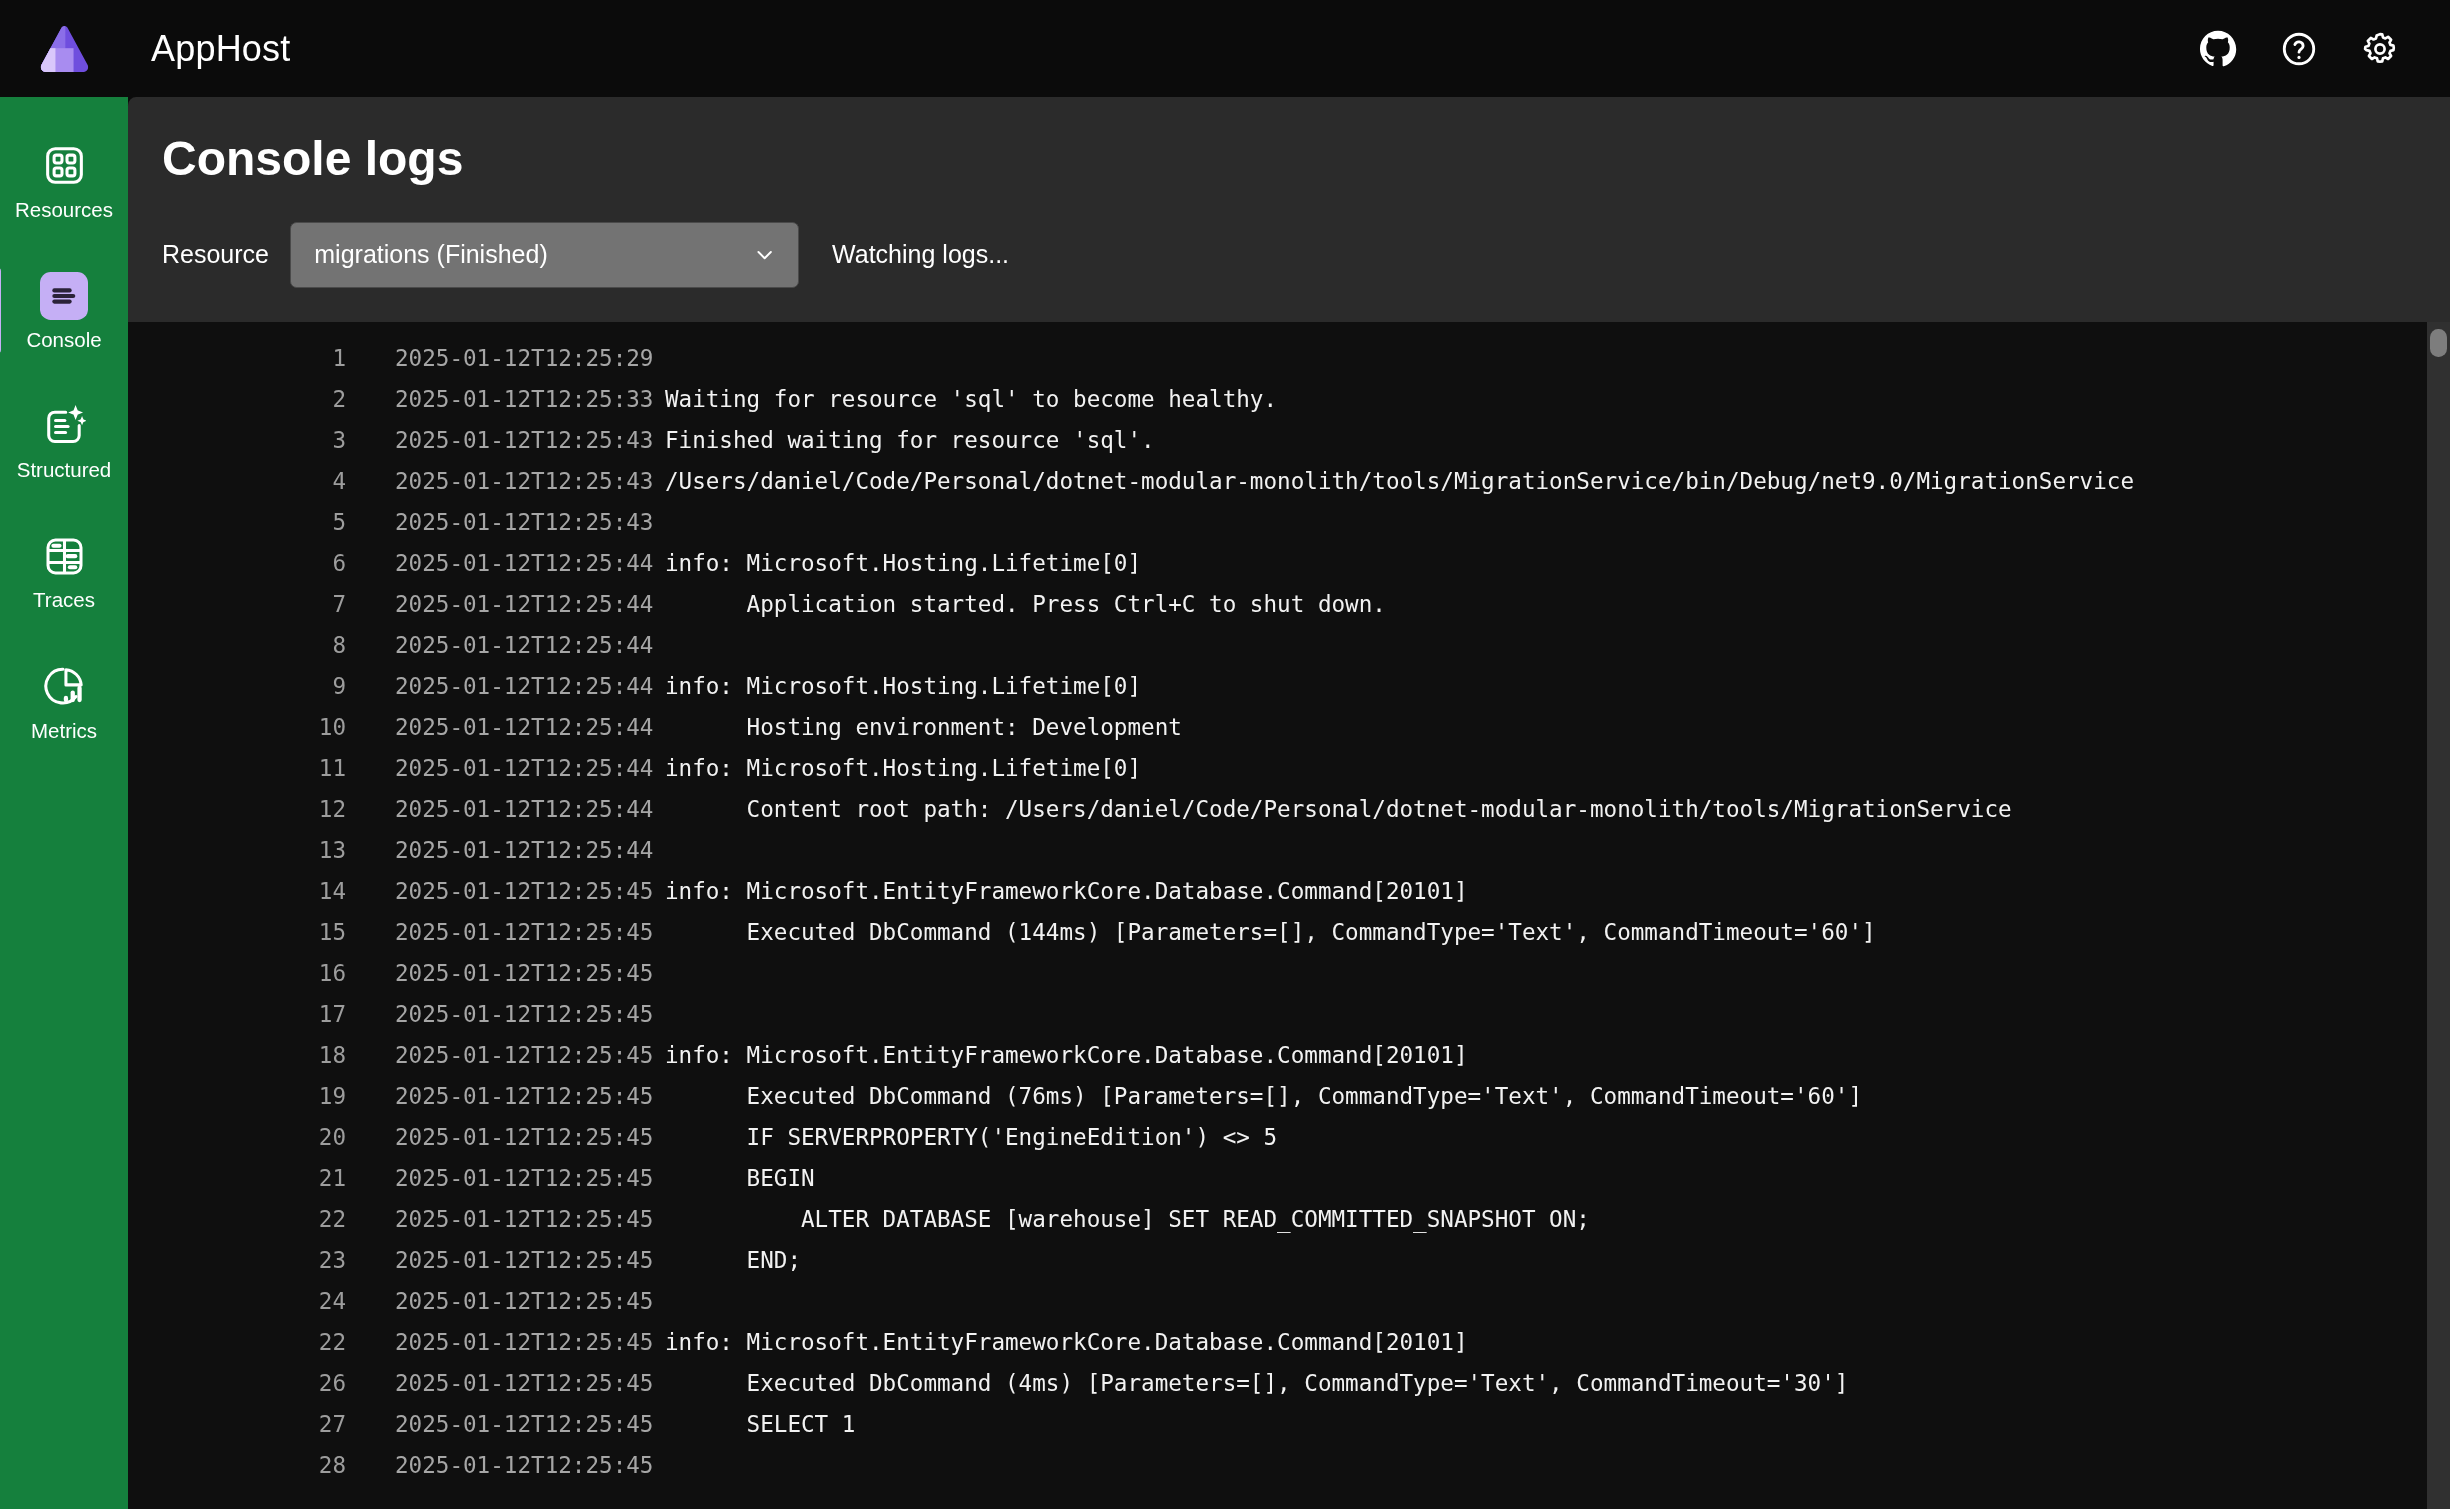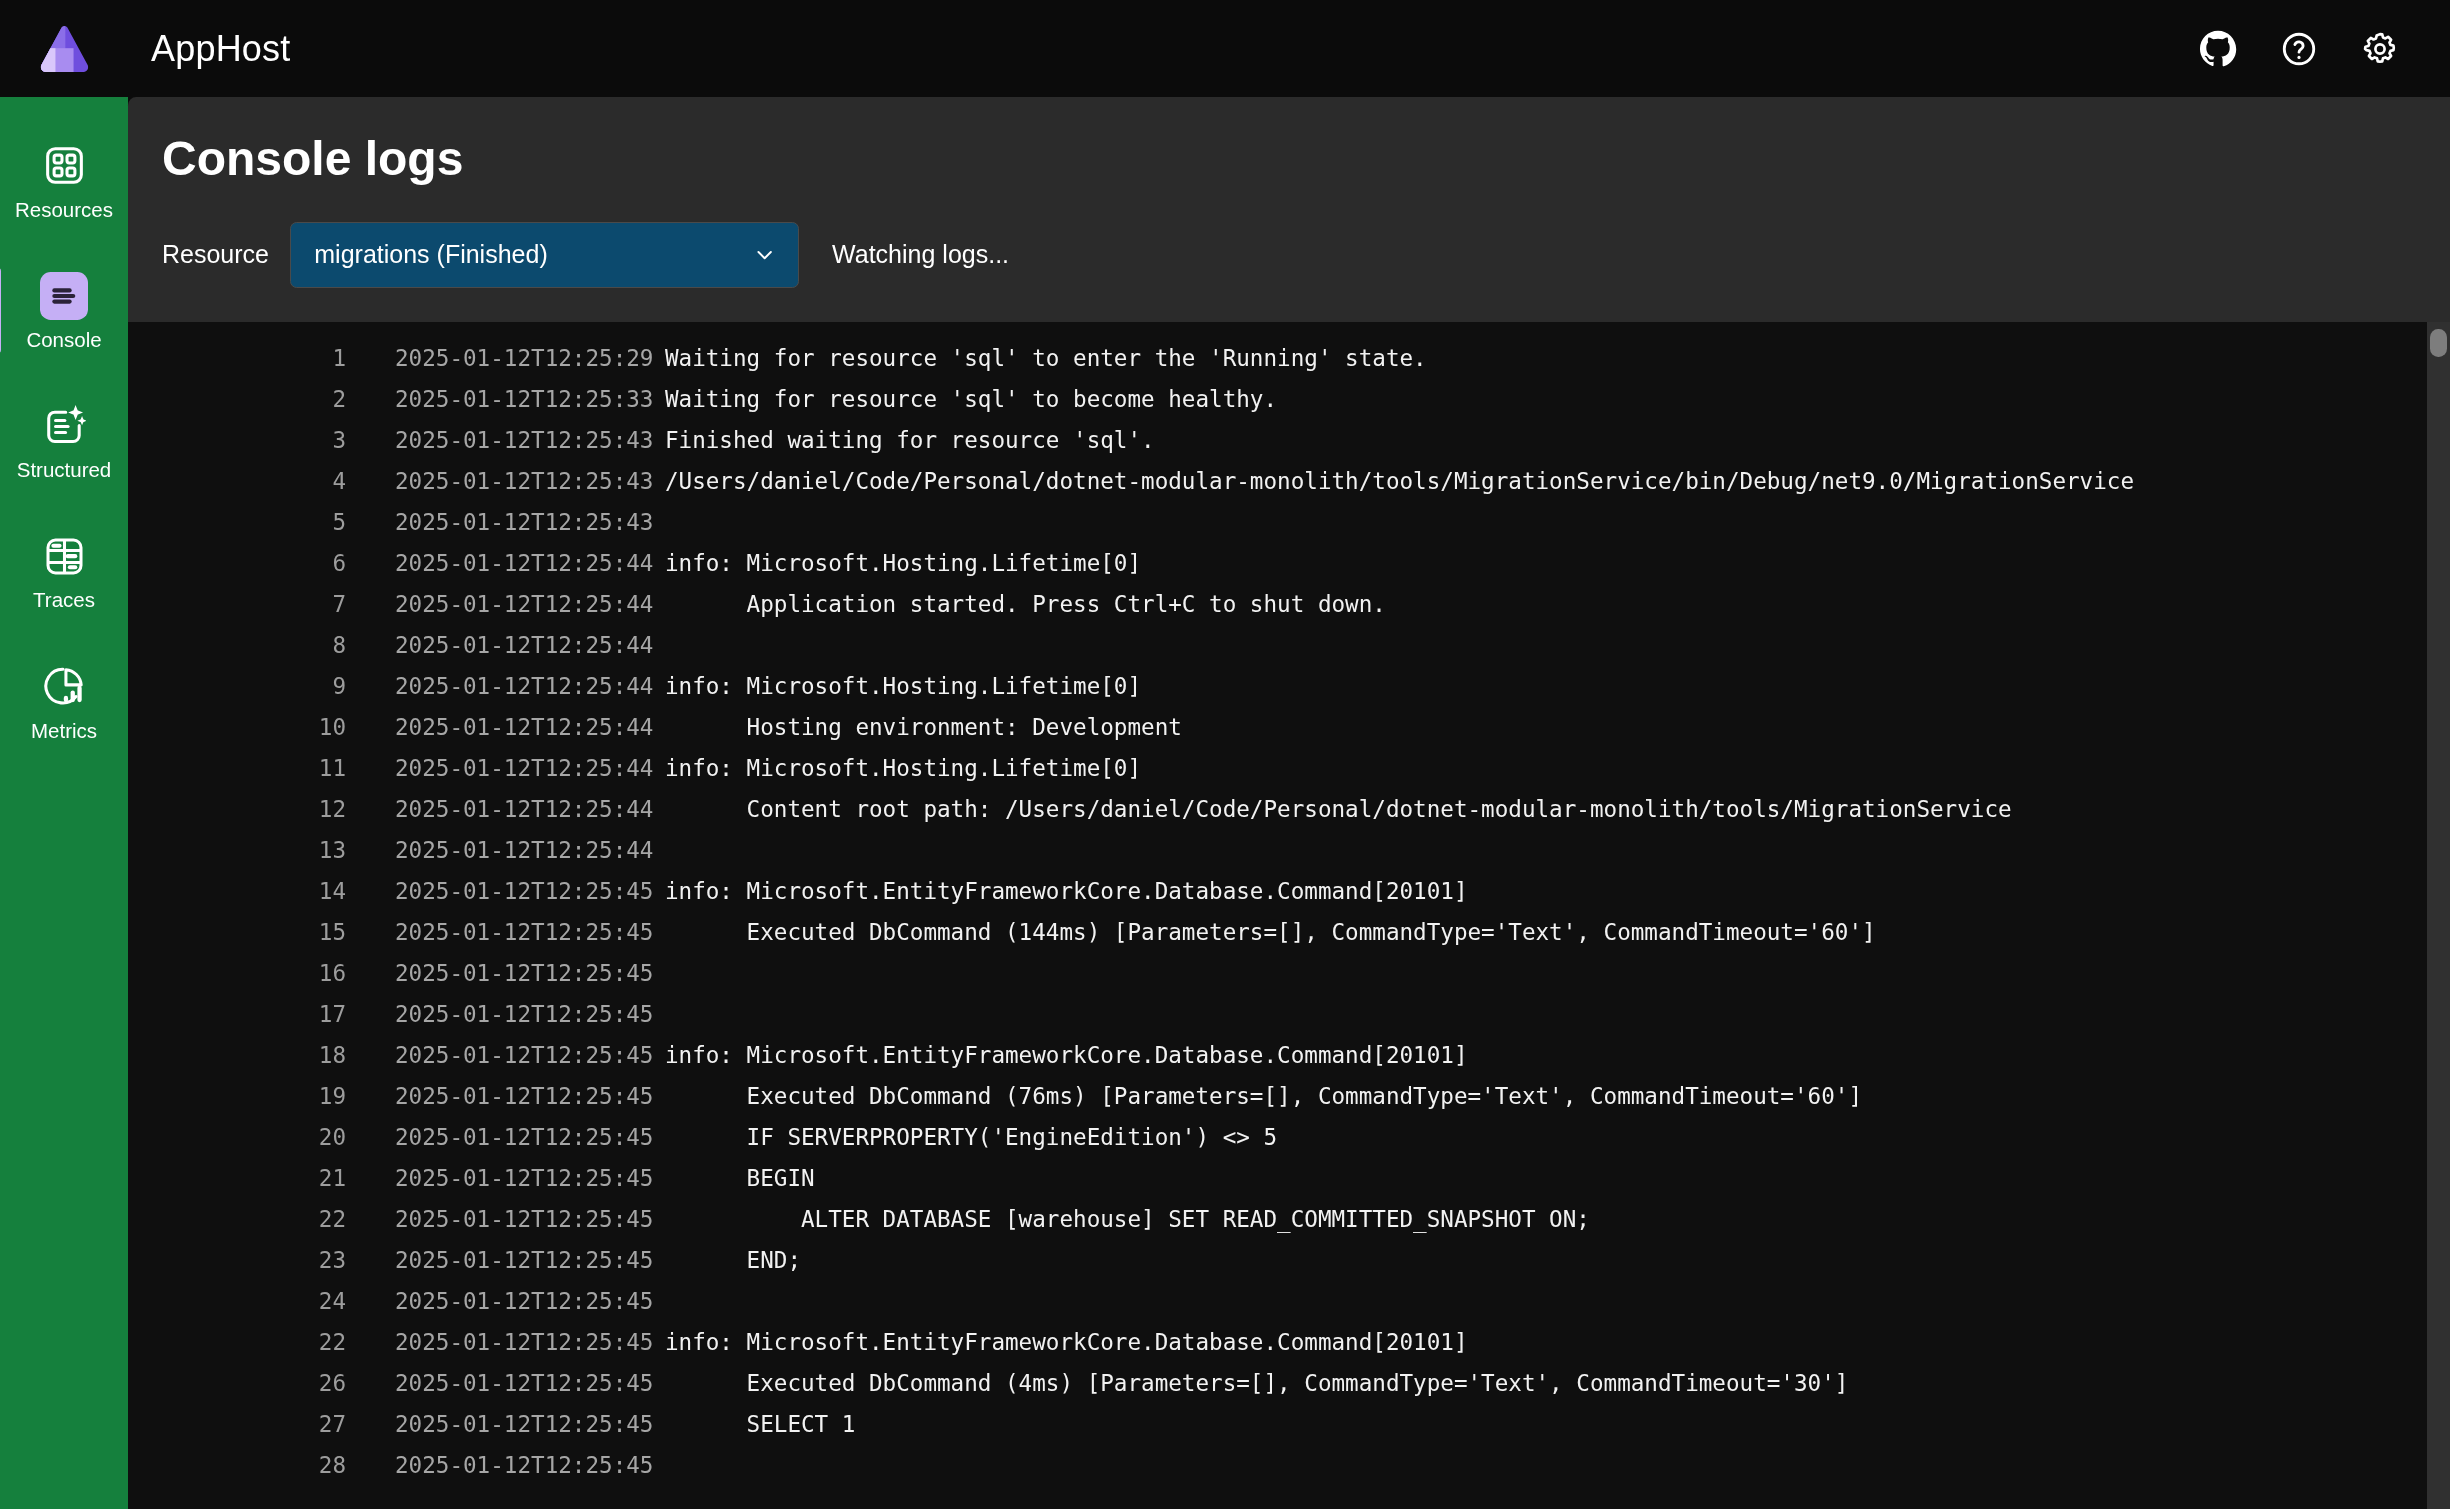--- a/index.html
+++ b/index.html
@@ -62,21 +62,21 @@
   .page-head { padding: 34px 0 0 34px; }
   .page-title { color: #ffffff; font-size: 48px; font-weight: 700; line-height: 1.15; }
 
   .toolbar {
     display: flex; align-items: center; gap: 21.3px;
     padding: 38px 0 0 34px; height: 99px;
   }
   .toolbar-label { color: #ffffff; font-size: 25px; }
   .select-box {
     position: relative; width: 509px; height: 66px;
-    background: #0c4a6e; border: 0.8px solid #4a4a4a; border-radius: 6.6px;
+    background: #737373; border: 0.8px solid #4a4a4a; border-radius: 6.6px;
     display: flex; align-items: center; padding: 0 23px; cursor: pointer;
   }
   .select-value { color: #ffffff; font-size: 25px; white-space: nowrap; }
   .select-chevron { margin-left: auto; width: 21.3px; height: 21.3px; }
   .watching { color: #ffffff; font-size: 25px; margin-left: 11.5px; }
 
   
   .log-viewport {
     position: absolute; left: 0; top: 225px;
     width: 2322px; height: 1187px;
@@ -227,21 +227,21 @@
       <svg class="select-chevron" viewBox="0 0 24 24" fill="none" stroke="#ffffff" stroke-width="2.2" stroke-linecap="round" stroke-linejoin="round">
         <path d="M5 9l7 7 7-7"></path>
       </svg>
     </div>
 
     <span class="watching">Watching logs...</span>
   </div>
 
   <div class="log-viewport">
     <div class="log-lines" id="log-lines">
-        <div class="log-row"><span class="ln">1</span><span class="ts">2025-01-12T12:25:29</span><span class="msg">Waiting for resource 'sql' to enter the 'Running' state.</span></div>
+        <div class="log-row"><span class="ln">1</span><span class="ts">2025-01-12T12:25:29</span></div>
         <div class="log-row"><span class="ln">2</span><span class="ts">2025-01-12T12:25:33</span><span class="msg">Waiting for resource 'sql' to become healthy.</span></div>
         <div class="log-row"><span class="ln">3</span><span class="ts">2025-01-12T12:25:43</span><span class="msg">Finished waiting for resource 'sql'.</span></div>
         <div class="log-row"><span class="ln">4</span><span class="ts">2025-01-12T12:25:43</span><span class="msg">/Users/daniel/Code/Personal/dotnet-modular-monolith/tools/MigrationService/bin/Debug/net9.0/MigrationService</span></div>
         <div class="log-row"><span class="ln">5</span><span class="ts">2025-01-12T12:25:43</span><span class="msg"></span></div>
         <div class="log-row"><span class="ln">6</span><span class="ts">2025-01-12T12:25:44</span><span class="msg">info: Microsoft.Hosting.Lifetime[0]</span></div>
         <div class="log-row"><span class="ln">7</span><span class="ts">2025-01-12T12:25:44</span><span class="msg">      Application started. Press Ctrl+C to shut down.</span></div>
         <div class="log-row"><span class="ln">8</span><span class="ts">2025-01-12T12:25:44</span><span class="msg"></span></div>
         <div class="log-row"><span class="ln">9</span><span class="ts">2025-01-12T12:25:44</span><span class="msg">info: Microsoft.Hosting.Lifetime[0]</span></div>
         <div class="log-row"><span class="ln">10</span><span class="ts">2025-01-12T12:25:44</span><span class="msg">      Hosting environment: Development</span></div>
         <div class="log-row"><span class="ln">11</span><span class="ts">2025-01-12T12:25:44</span><span class="msg">info: Microsoft.Hosting.Lifetime[0]</span></div>

